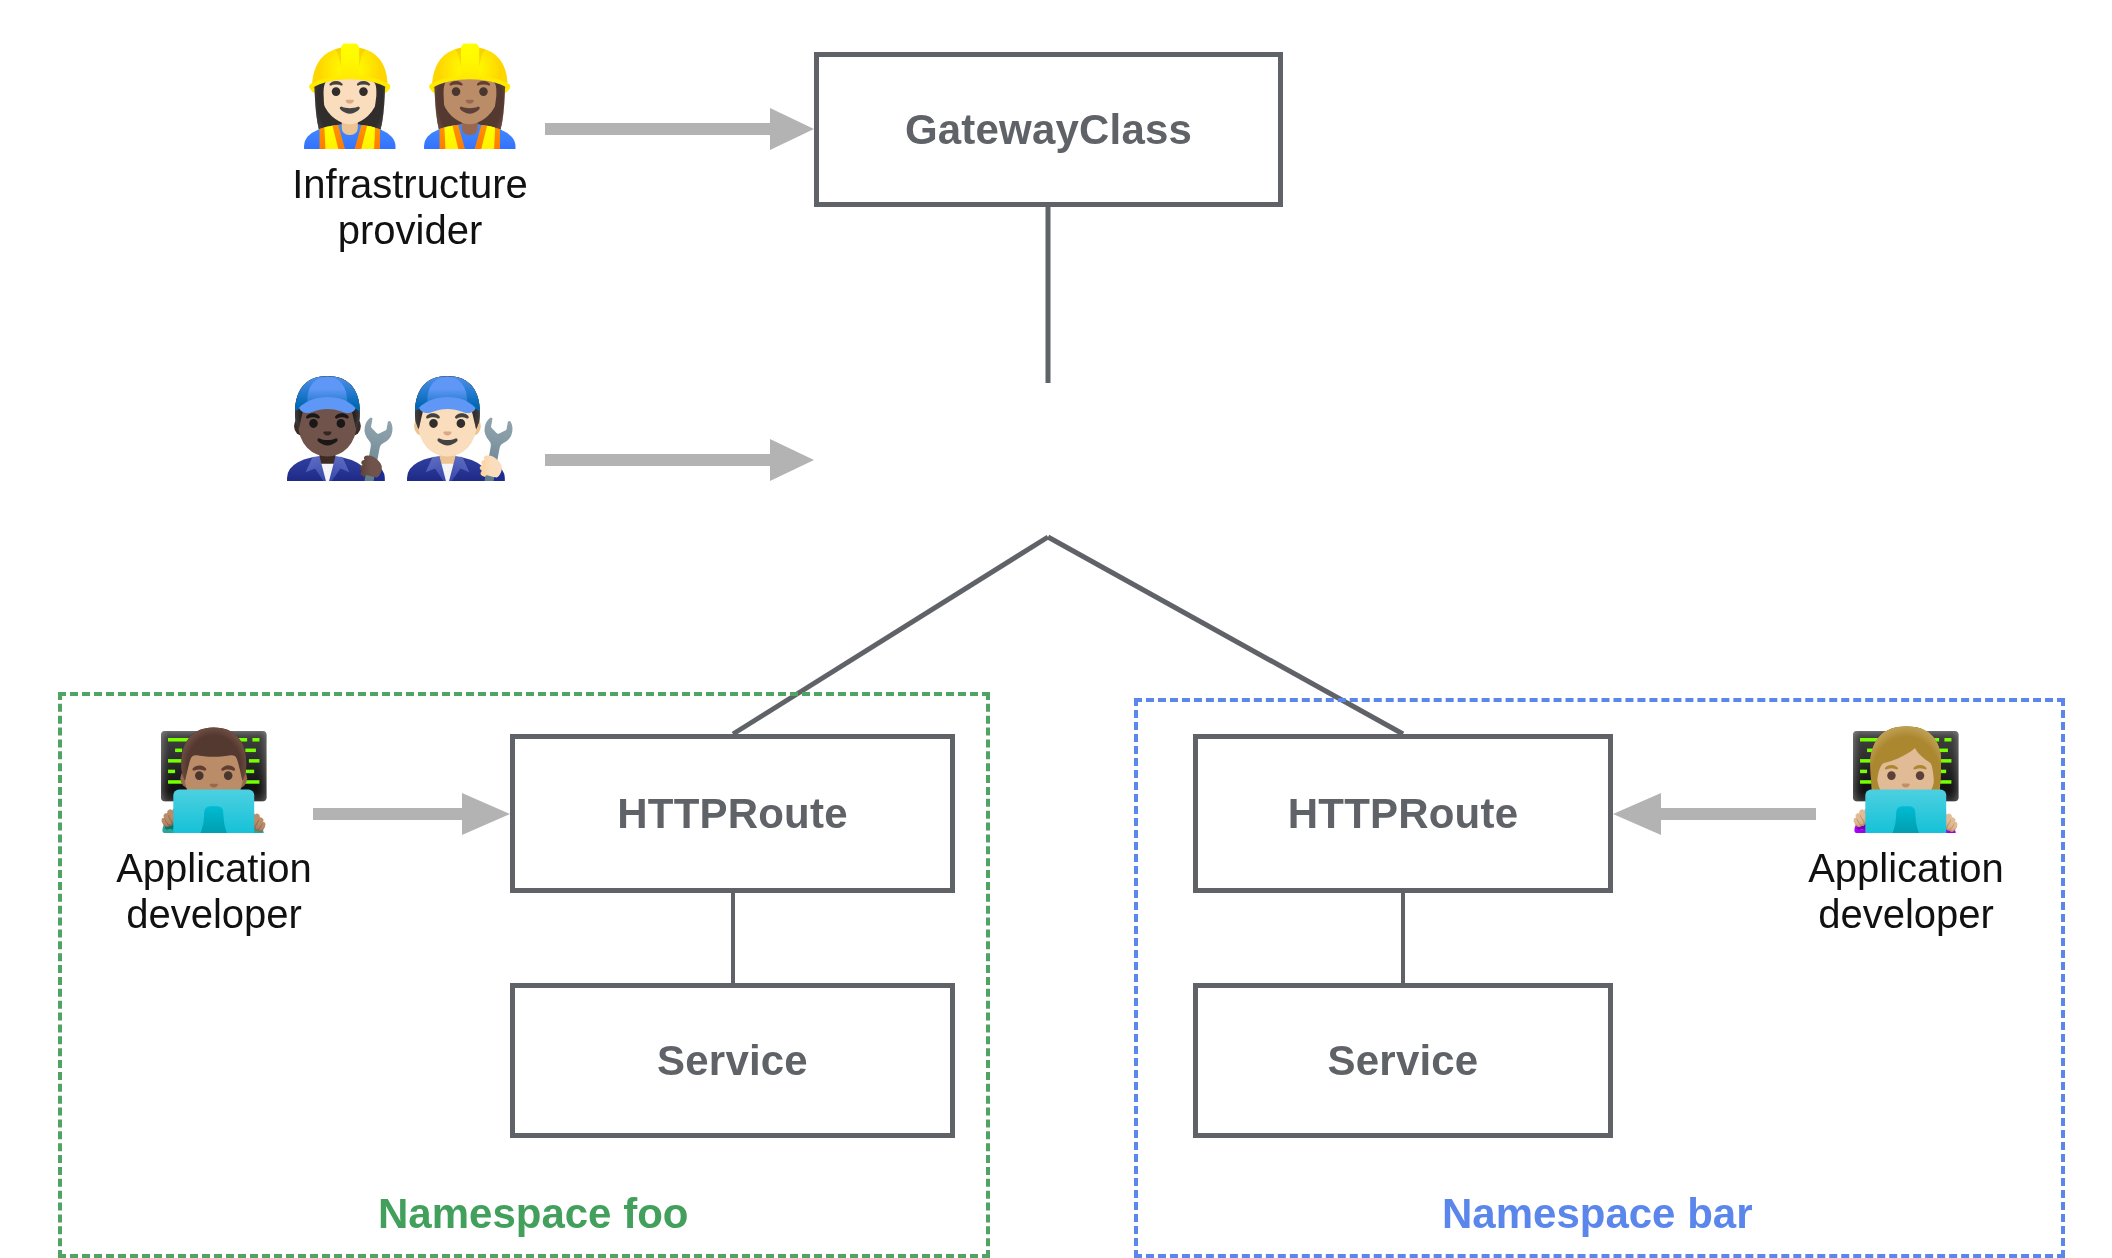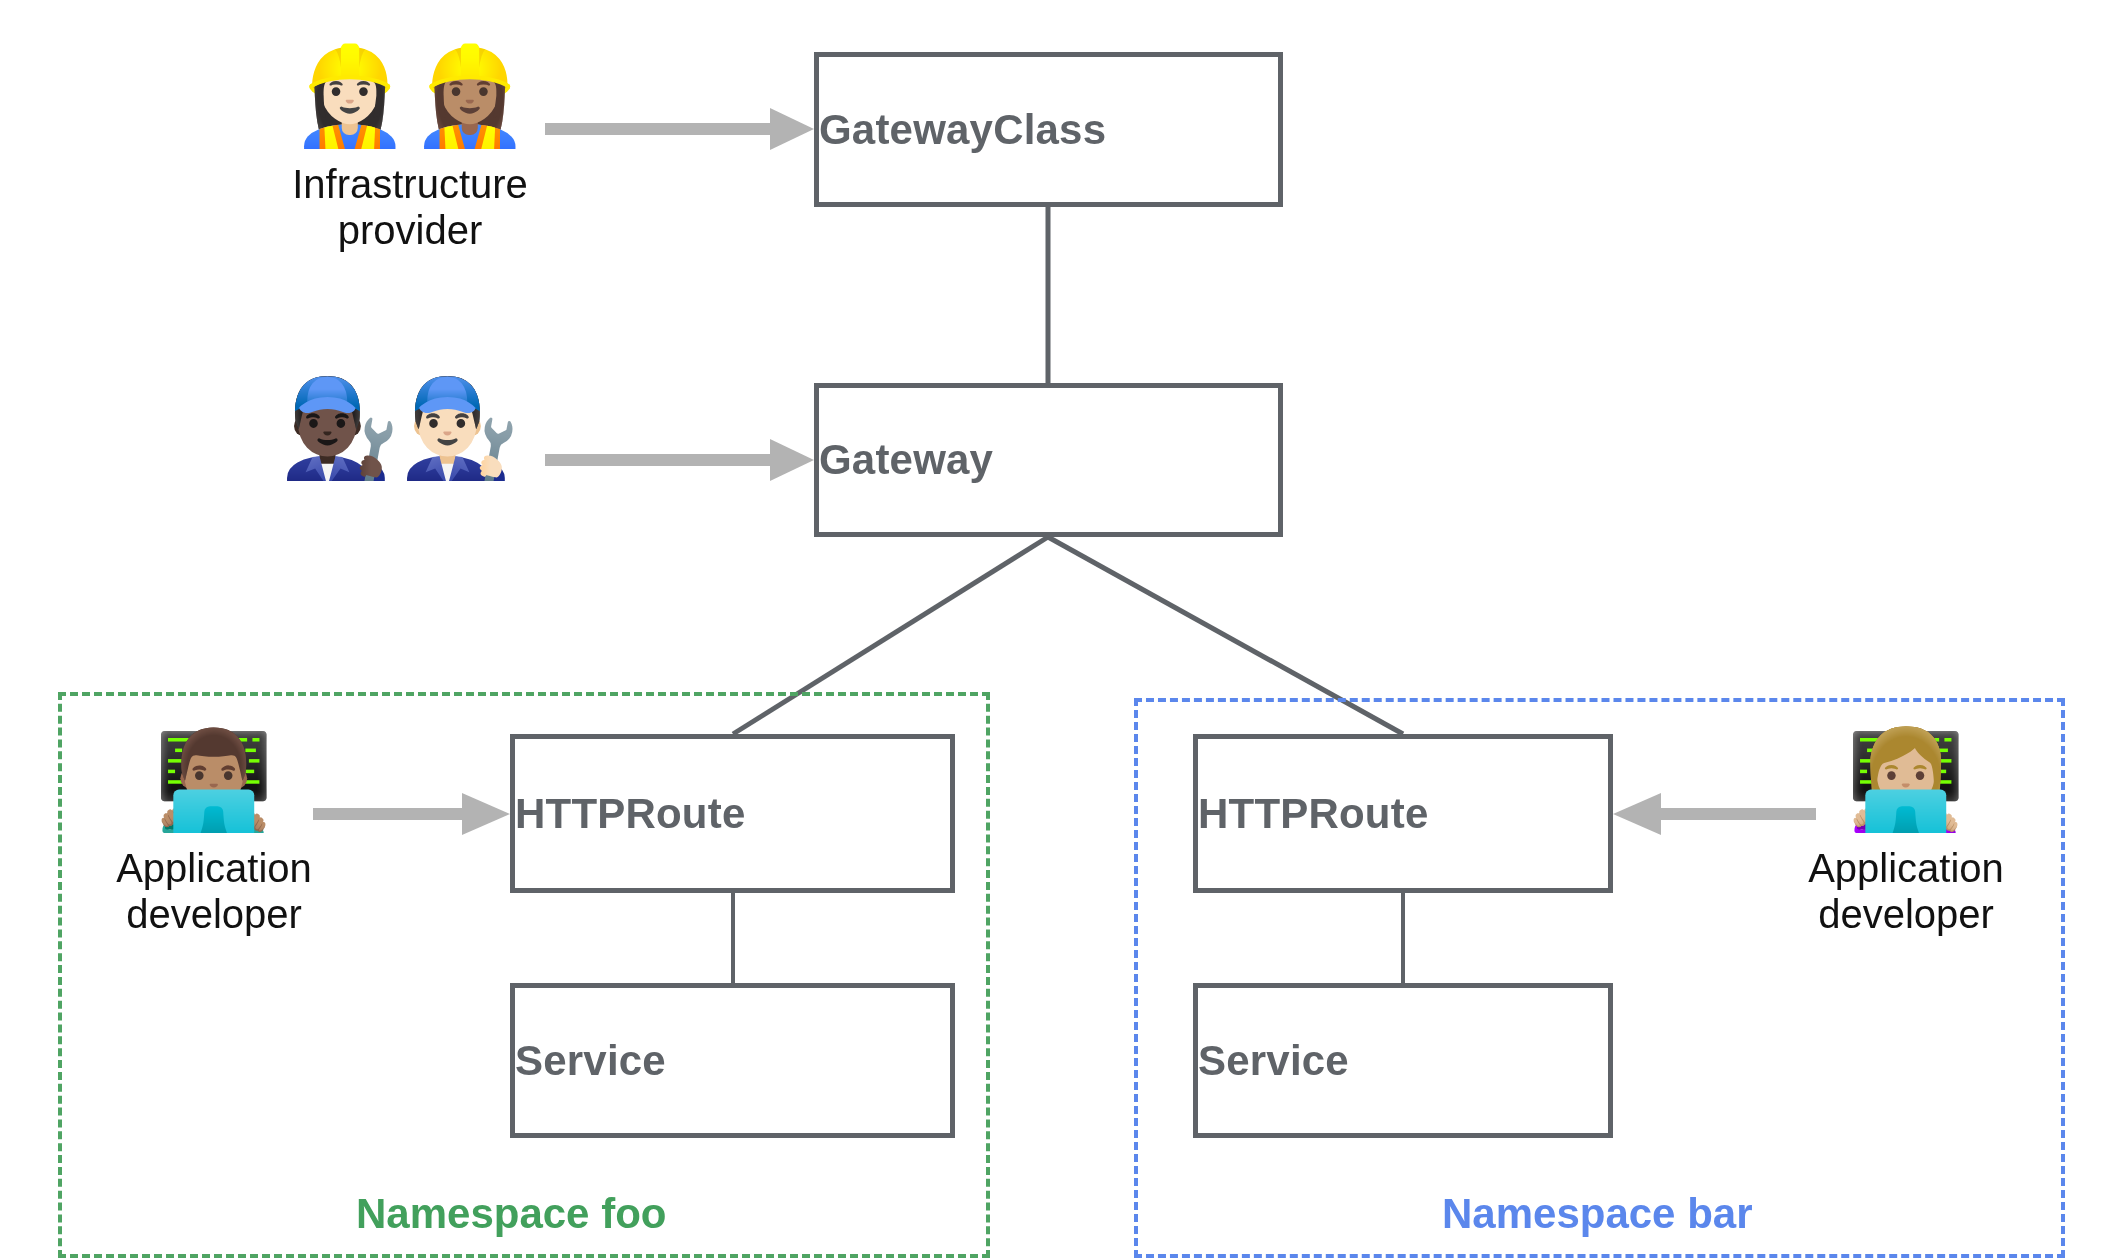--- a/index.html
+++ b/index.html
@@ -24,21 +24,21 @@
     width: 2112px;
     height: 1258px;
   }
   .node {
     position: absolute;
     box-sizing: border-box;
     border: 5px solid #5f6368;
     background: #ffffff;
     display: flex;
     align-items: center;
-    justify-content: flex-start;
+    justify-content: center;
   }
   .node-label {
     font-family: "Liberation Sans", sans-serif;
     font-weight: bold;
     font-size: 42px;
     color: #5f6368;
     letter-spacing: 0.2px;
     white-space: nowrap;
   }
   .persona {
@@ -114,30 +114,27 @@
 
     <g fill="#b3b3b3">
       <rect x="1661" y="808" width="155" height="12"></rect>
       <polygon points="1661,793 1613,814 1661,835"></polygon>
     </g>
   </svg>
 
   <div class="ns-box green" style="left:58px; top:692px; width:932px; height:566px;"></div>
   <div class="ns-box blue" style="left:1134px; top:698px; width:931px; height:560px;"></div>
 
-  <div class="ns-label green" style="left:356px; top:1190px;">Namespace foo</div>
+  <div class="ns-label green" style="left:378px; top:1190px;">Namespace foo</div>
   <div class="ns-label blue" style="left:1442px; top:1190px;">Namespace bar</div>
 
   <div class="node" style="left:814px; top:52px; width:469px; height:155px;">
     <span class="node-label">GatewayClass</span>
   </div>
 
-  <div class="node" style="left:814px; top:383px; width:469px; height:154px;">
-    <span class="node-label">Gateway</span>
-  </div>
 
   <div class="node" style="left:510px; top:734px; width:445px; height:159px;">
     <span class="node-label">HTTPRoute</span>
   </div>
 
   <div class="node" style="left:510px; top:983px; width:445px; height:155px;">
     <span class="node-label">Service</span>
   </div>
 
   <div class="node" style="left:1193px; top:734px; width:420px; height:159px;">

